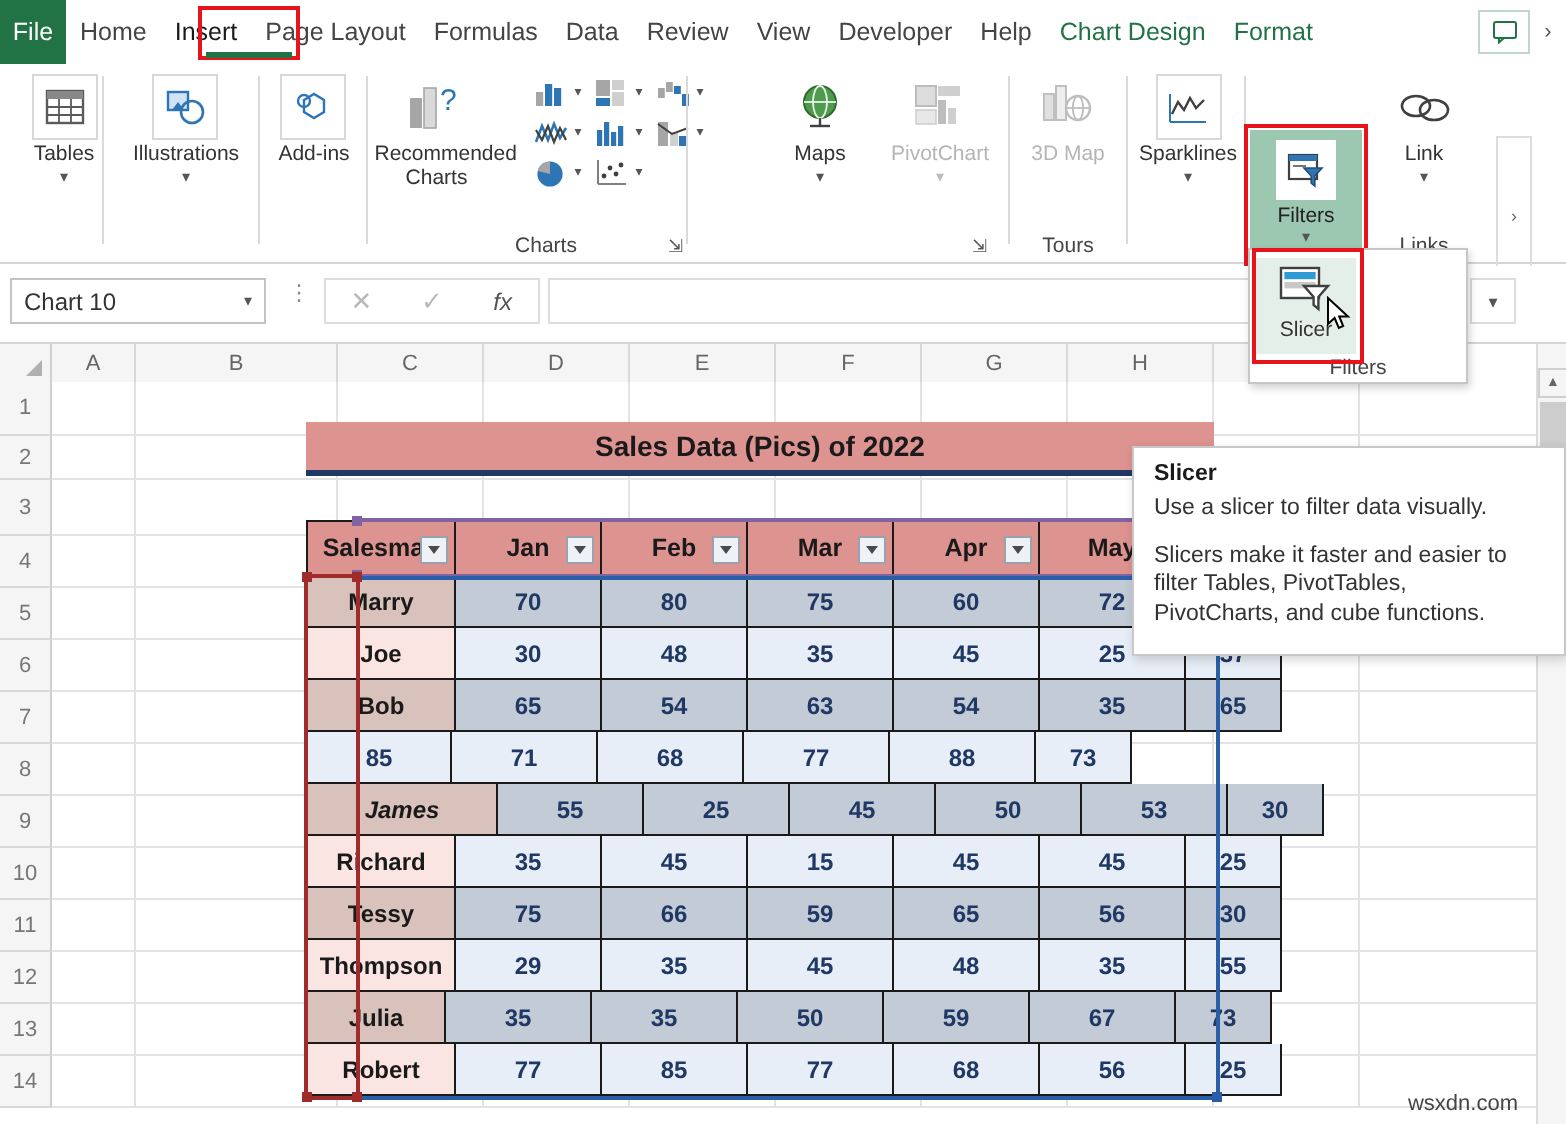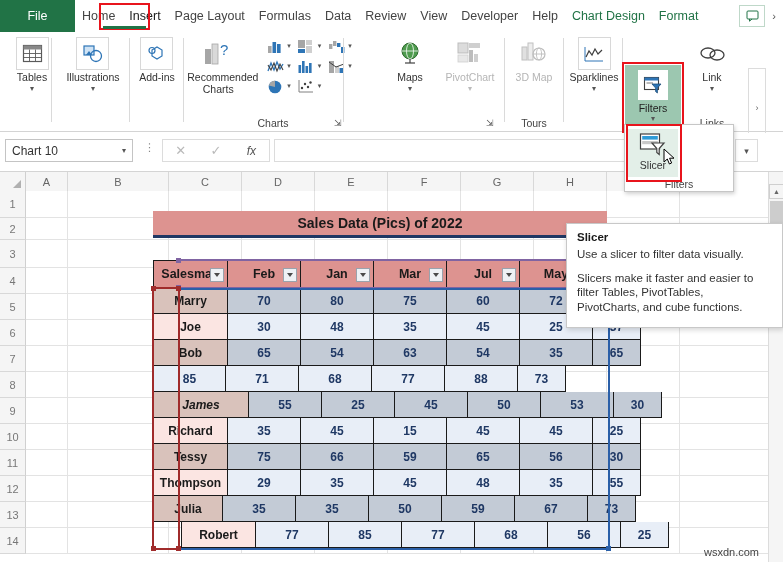--- a/index.html
+++ b/index.html
@@ -11,21 +11,21 @@
   }
   #app { position: relative; width: 783px; height: 562px; }
 
   
   .ribbon-tabs {
     position: absolute; left: 0; top: 0; width: 783px; height: 32px;
     background: #ffffff;
     display: flex; align-items: stretch;
   }
   .tab-file {
-    width: 75px; background: #217346; color: #ffffff;
+    width: 33px; background: #217346; color: #ffffff;
     display: flex; align-items: center; justify-content: center;
     font-size: 12.5px;
   }
   .tab {
     display: flex; align-items: center; padding: 0 7px;
     font-size: 12.5px; color: #444444; position: relative; white-space: nowrap;
   }
   .tab.ctx { color: #217346; }
   .tab.active-insert { color: #1a1a1a; }
   .insert-wrap {
@@ -804,33 +804,33 @@
 
       <div class="title-banner">Sales Data (Pics) of 2022</div>
 
       <div class="tbl">
         <div class="thead-row" id="thead-row">
             <div class="th" style="width: 75px;">
               <span>Salesman</span>
               <div class="filter-btn"></div>
             </div>
             <div class="th" style="width: 73px;">
+              <span>Jan</span>
+              <div class="filter-btn"></div>
+            </div>
+            <div class="th" style="width: 73px;">
               <span>Feb</span>
-              <div class="filter-btn"></div>
-            </div>
-            <div class="th" style="width: 73px;">
-              <span>Jan</span>
               <div class="filter-btn"></div>
             </div>
             <div class="th" style="width: 73px; justify-content: center;">
               <span>Mar</span>
               <div class="filter-btn"></div>
             </div>
             <div class="th" style="width: 73px;">
-              <span>Jul</span>
+              <span>Apr</span>
               <div class="filter-btn"></div>
             </div>
             <div class="th" style="width: 73px;">
               <span>May</span>
               <div class="filter-btn"></div>
             </div>
             <div class="th" style="width: 48px;">
               <span>Jun</span>
             </div>
           </div>
@@ -909,21 +909,21 @@
             <div class="tr odd">
               <div class="td name" style="width: 70px;">Julia</div>
               <div class="td" style="width: 73px;">35</div>
               <div class="td" style="width: 73px;">35</div>
               <div class="td" style="width: 73px;">50</div>
               <div class="td" style="width: 73px;">59</div>
               <div class="td" style="width: 73px;">67</div>
               <div class="td" style="width: 48px;">73</div>
             </div>
             <div class="tr even">
-              <div class="td name" style="width: 75px; margin-left: 28px;">Robert</div>
+              <div class="td name" style="width: 75px;">Robert</div>
               <div class="td" style="width: 73px;">77</div>
               <div class="td" style="width: 73px;">85</div>
               <div class="td" style="width: 73px;">77</div>
               <div class="td" style="width: 73px;">68</div>
               <div class="td" style="width: 73px;">56</div>
               <div class="td" style="width: 48px;">25</div>
             </div>
           </div>
       </div>
 

